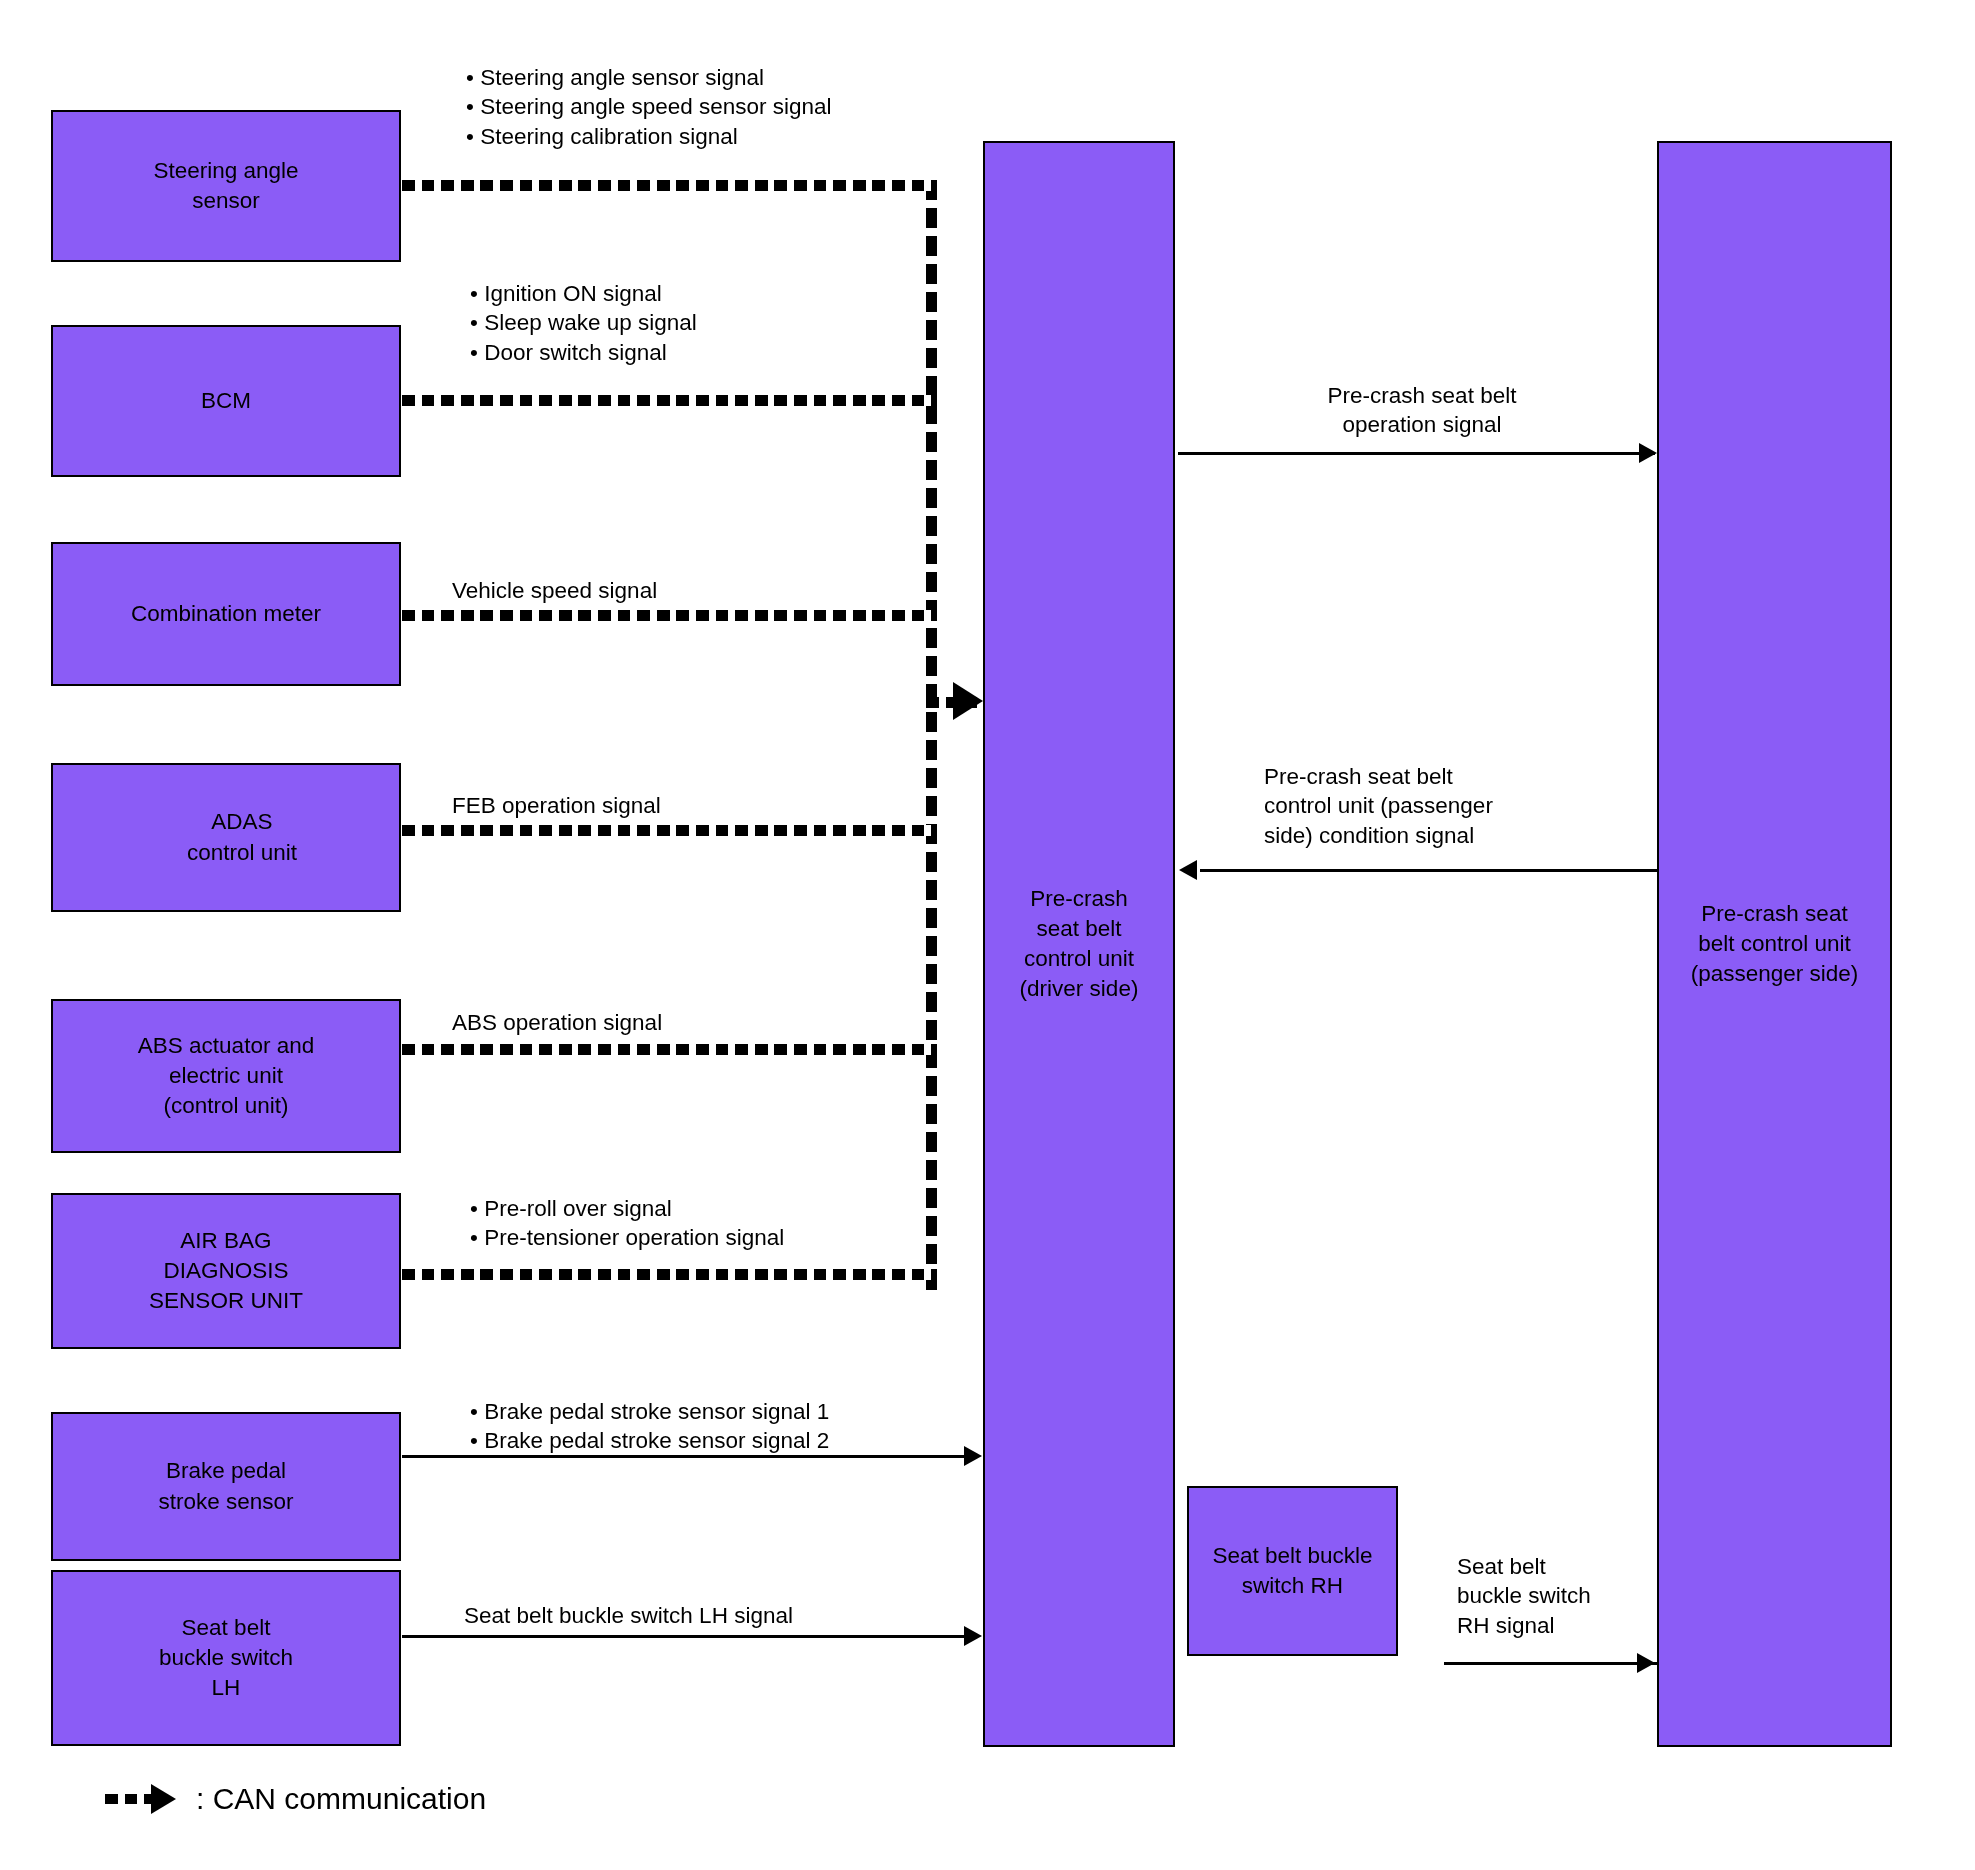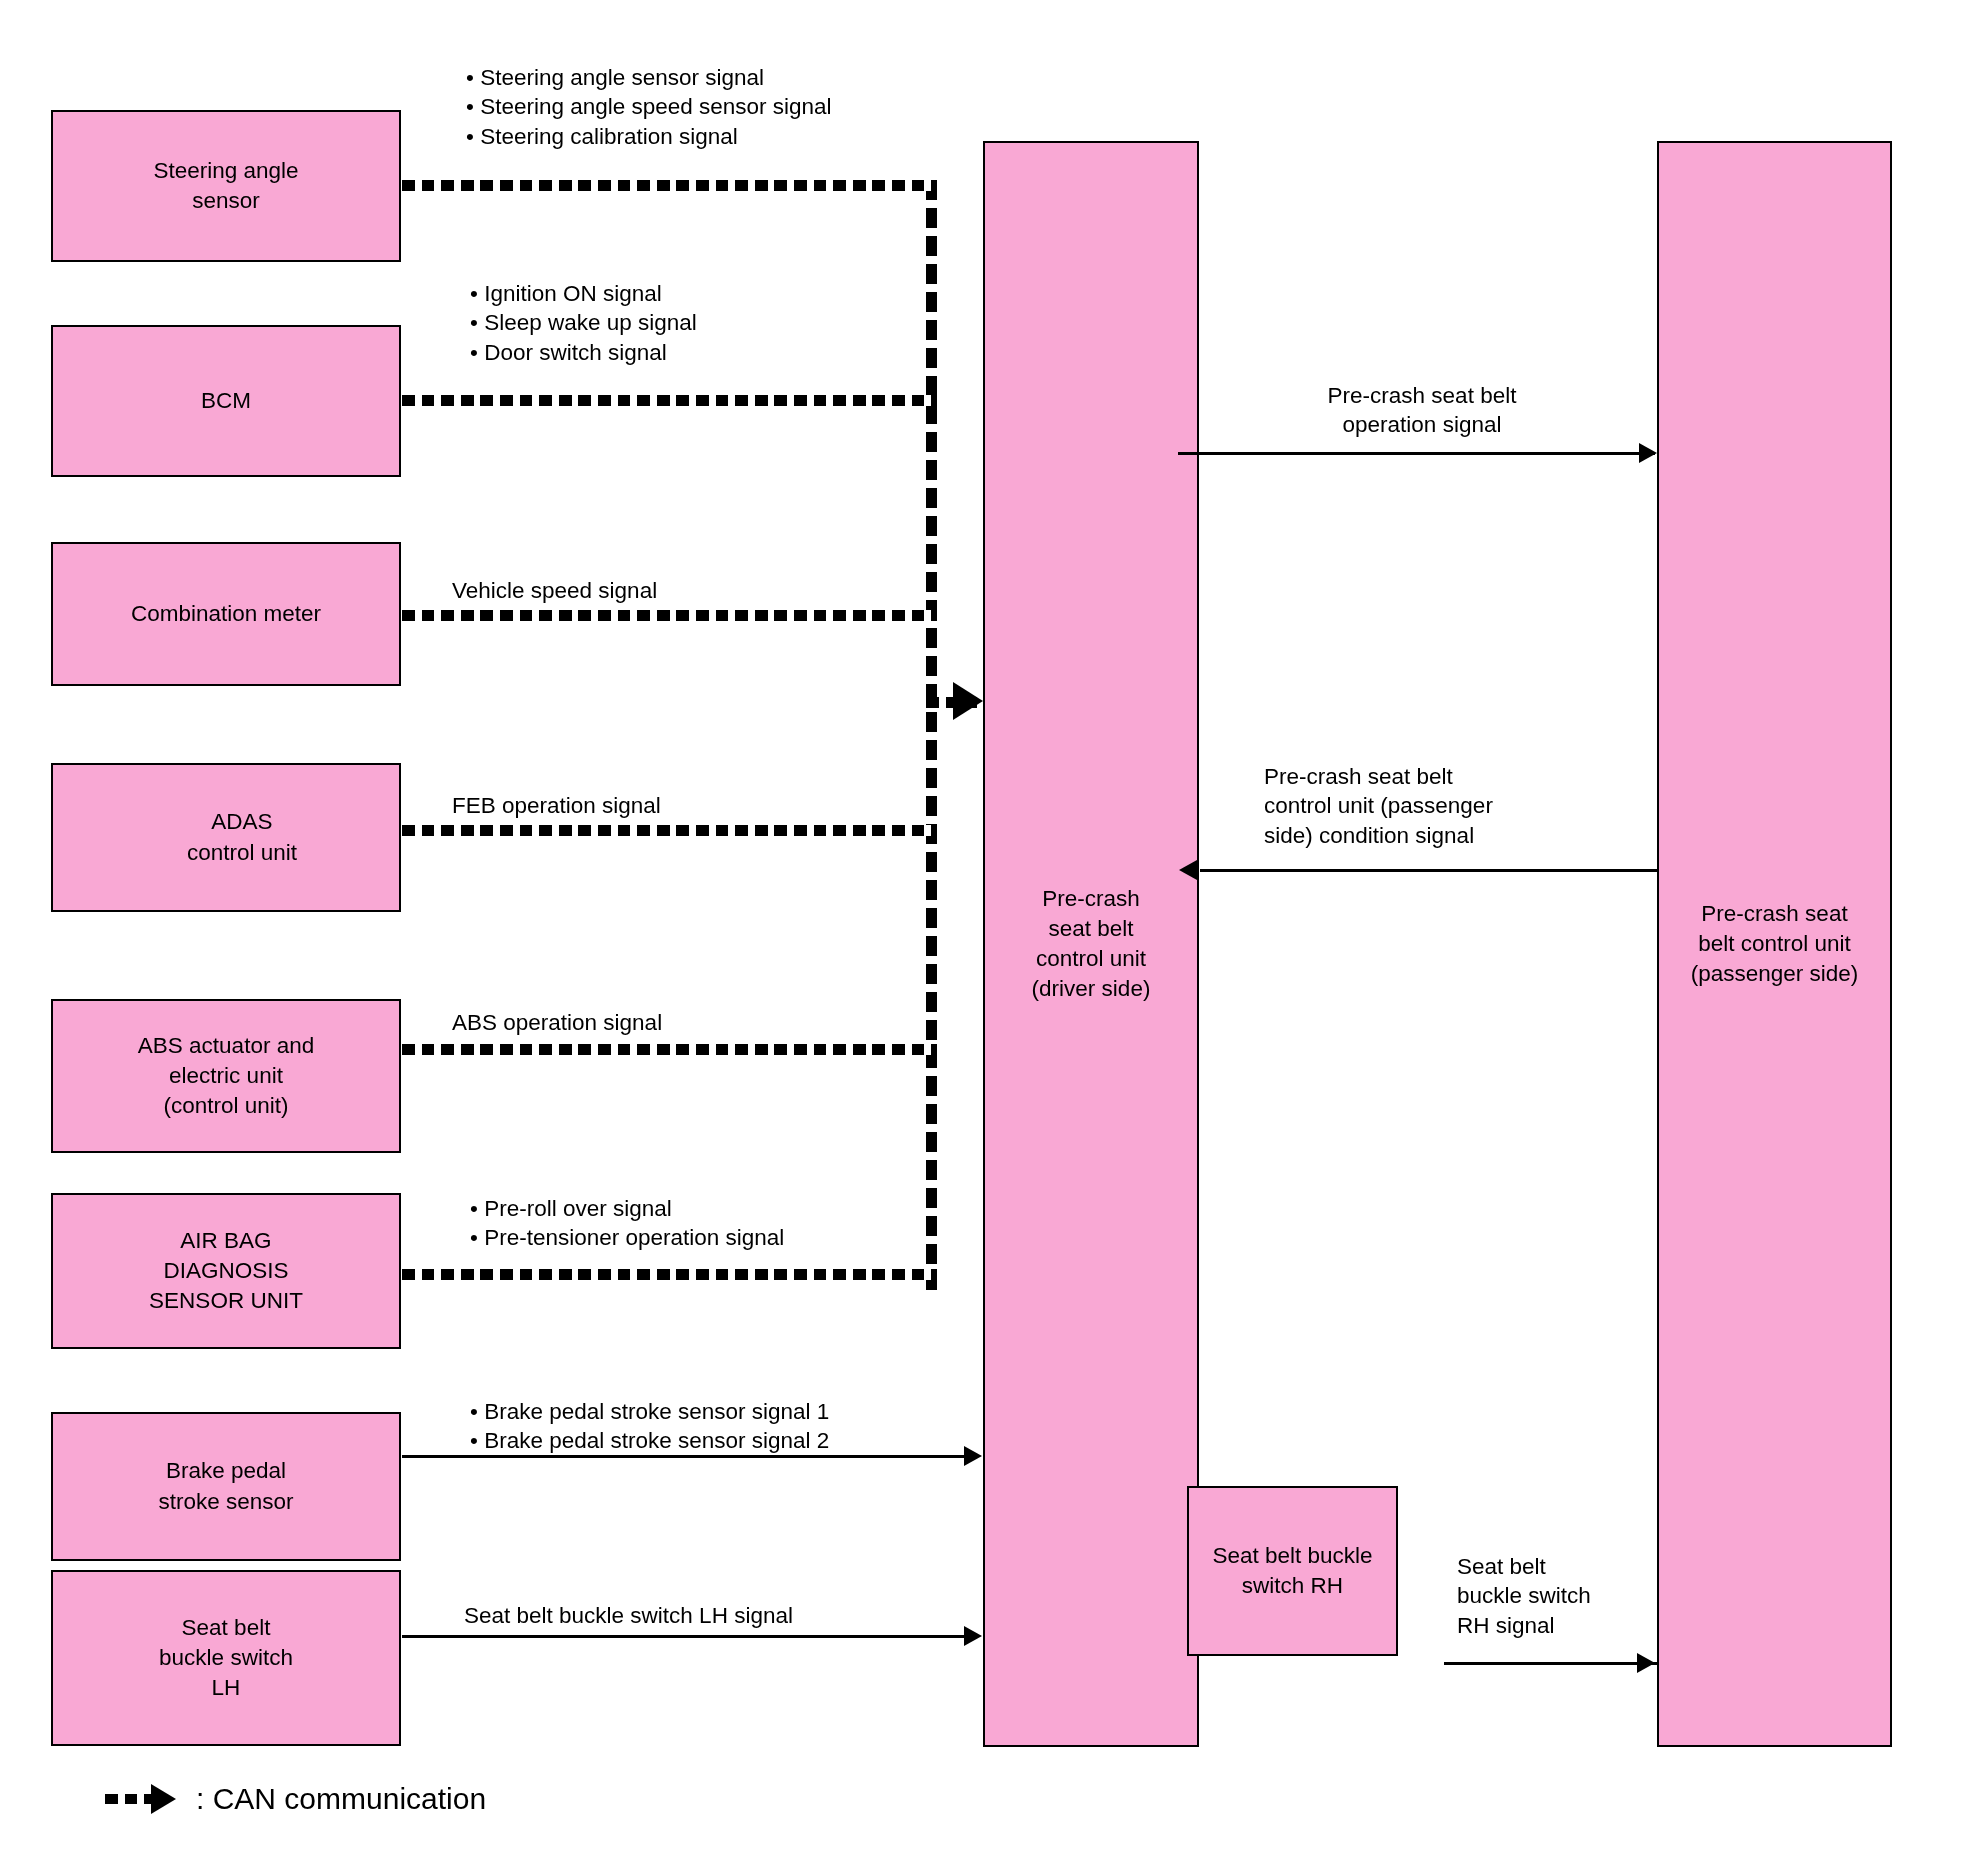--- a/index.html
+++ b/index.html
@@ -1,19 +1,19 @@
 <!DOCTYPE html>
 <html style="font-size:7.8px"><head>
 <meta charset="utf-8">
 <style>
   html,body{margin:0;padding:0;background:#ffffff;}
   body{font-family:"Liberation Sans", sans-serif;color:#000;}
   #stage{position:relative;width:1975px;height:1871px;background:#fff;overflow:hidden;}
 
-  .box{position:absolute;border:2.4px solid #000;background:#f9a8d4;
+  .box{position:absolute;border:2.4px solid #000;background:#8b5cf6;
        display:flex;align-items:center;justify-content:center;text-align:center;
        box-sizing:border-box;}
   .box .lbl{font-size:22.5px;line-height:1.34;white-space:pre-line;padding:0 4.9px;}
 
   .tall .lbl{font-size:22.5px;line-height:1.34;}
 
   
   .cap{position:absolute;font-size:22.5px;line-height:1.30;white-space:pre-line;color:#000;}
   .cap.ctr{text-align:center;}
   .cap.bul{text-align:left;margin-left:36px;}
@@ -92,21 +92,21 @@
     <span class="lbl">Brake pedal
 stroke sensor</span>
   </div>
 
   <div class="box" style="left:51px;top:1570px;width:350px;height:176px;">
     <span class="lbl">Seat belt
 buckle switch
 LH</span>
   </div>
 
-  <div class="box tall" style="left:983px;top:141px;width:216px;height:1606px;">
+  <div class="box tall" style="left:983px;top:141px;width:192px;height:1606px;">
     <span class="lbl">Pre-crash
 seat belt
 control unit
 (driver side)</span>
   </div>
 
   <div class="box tall" style="left:1657px;top:141px;width:235px;height:1606px;">
     <span class="lbl">Pre-crash seat
 belt control unit
 (passenger side)</span>

